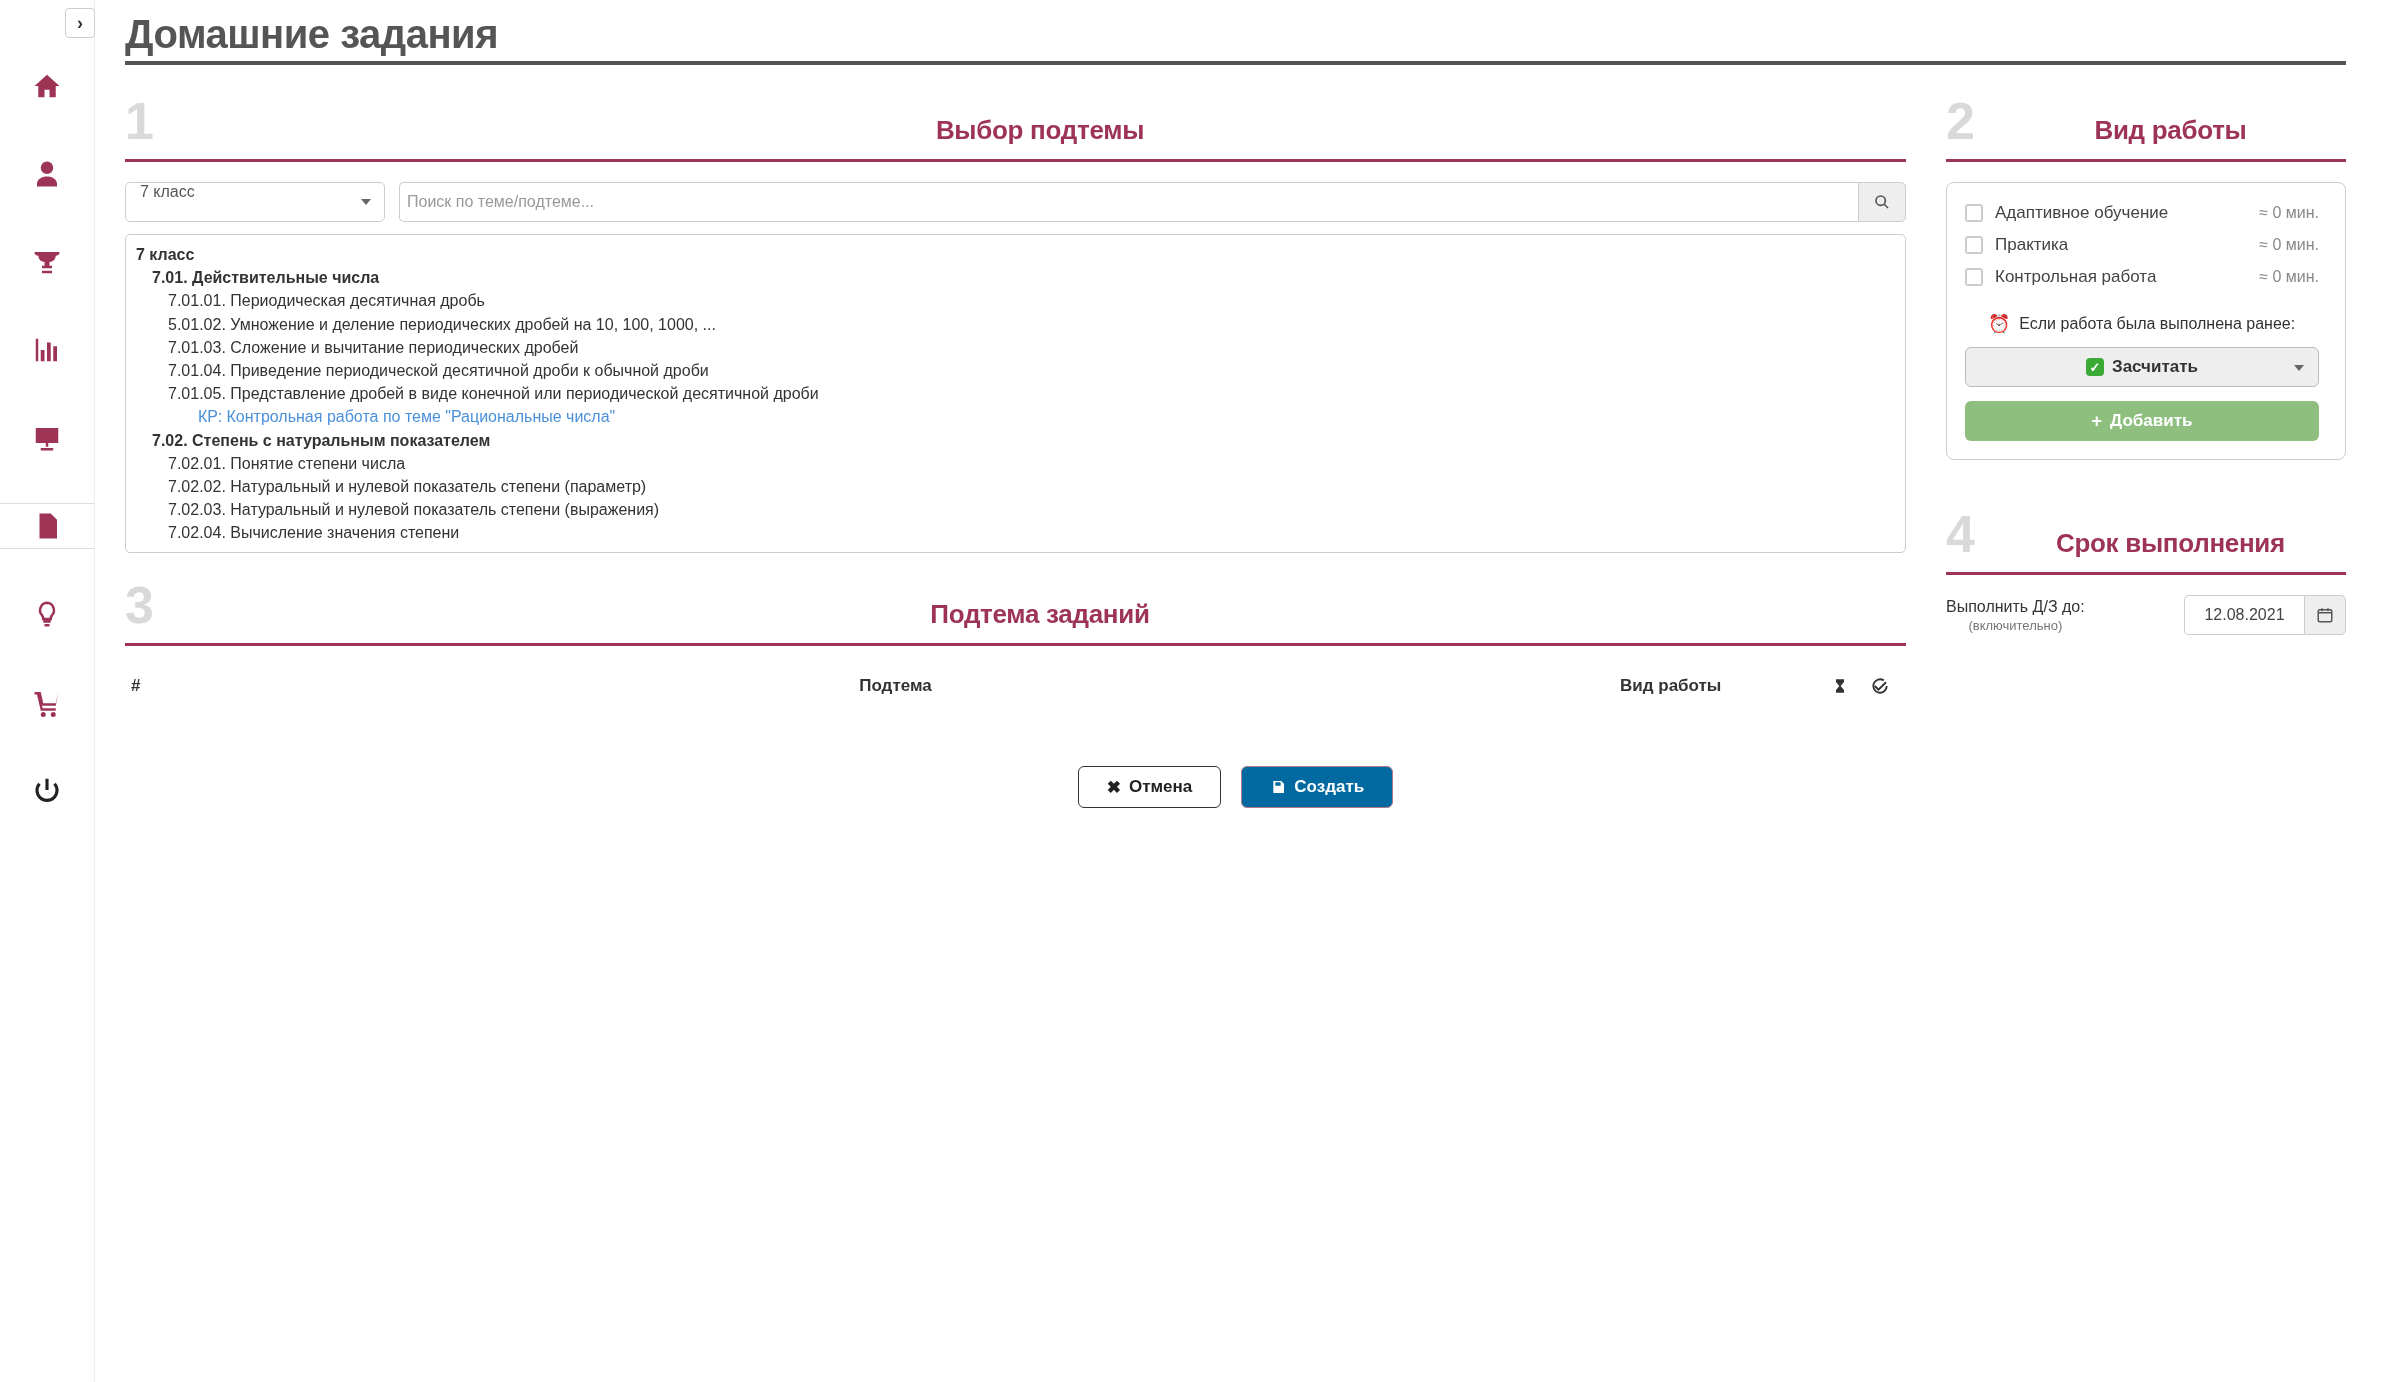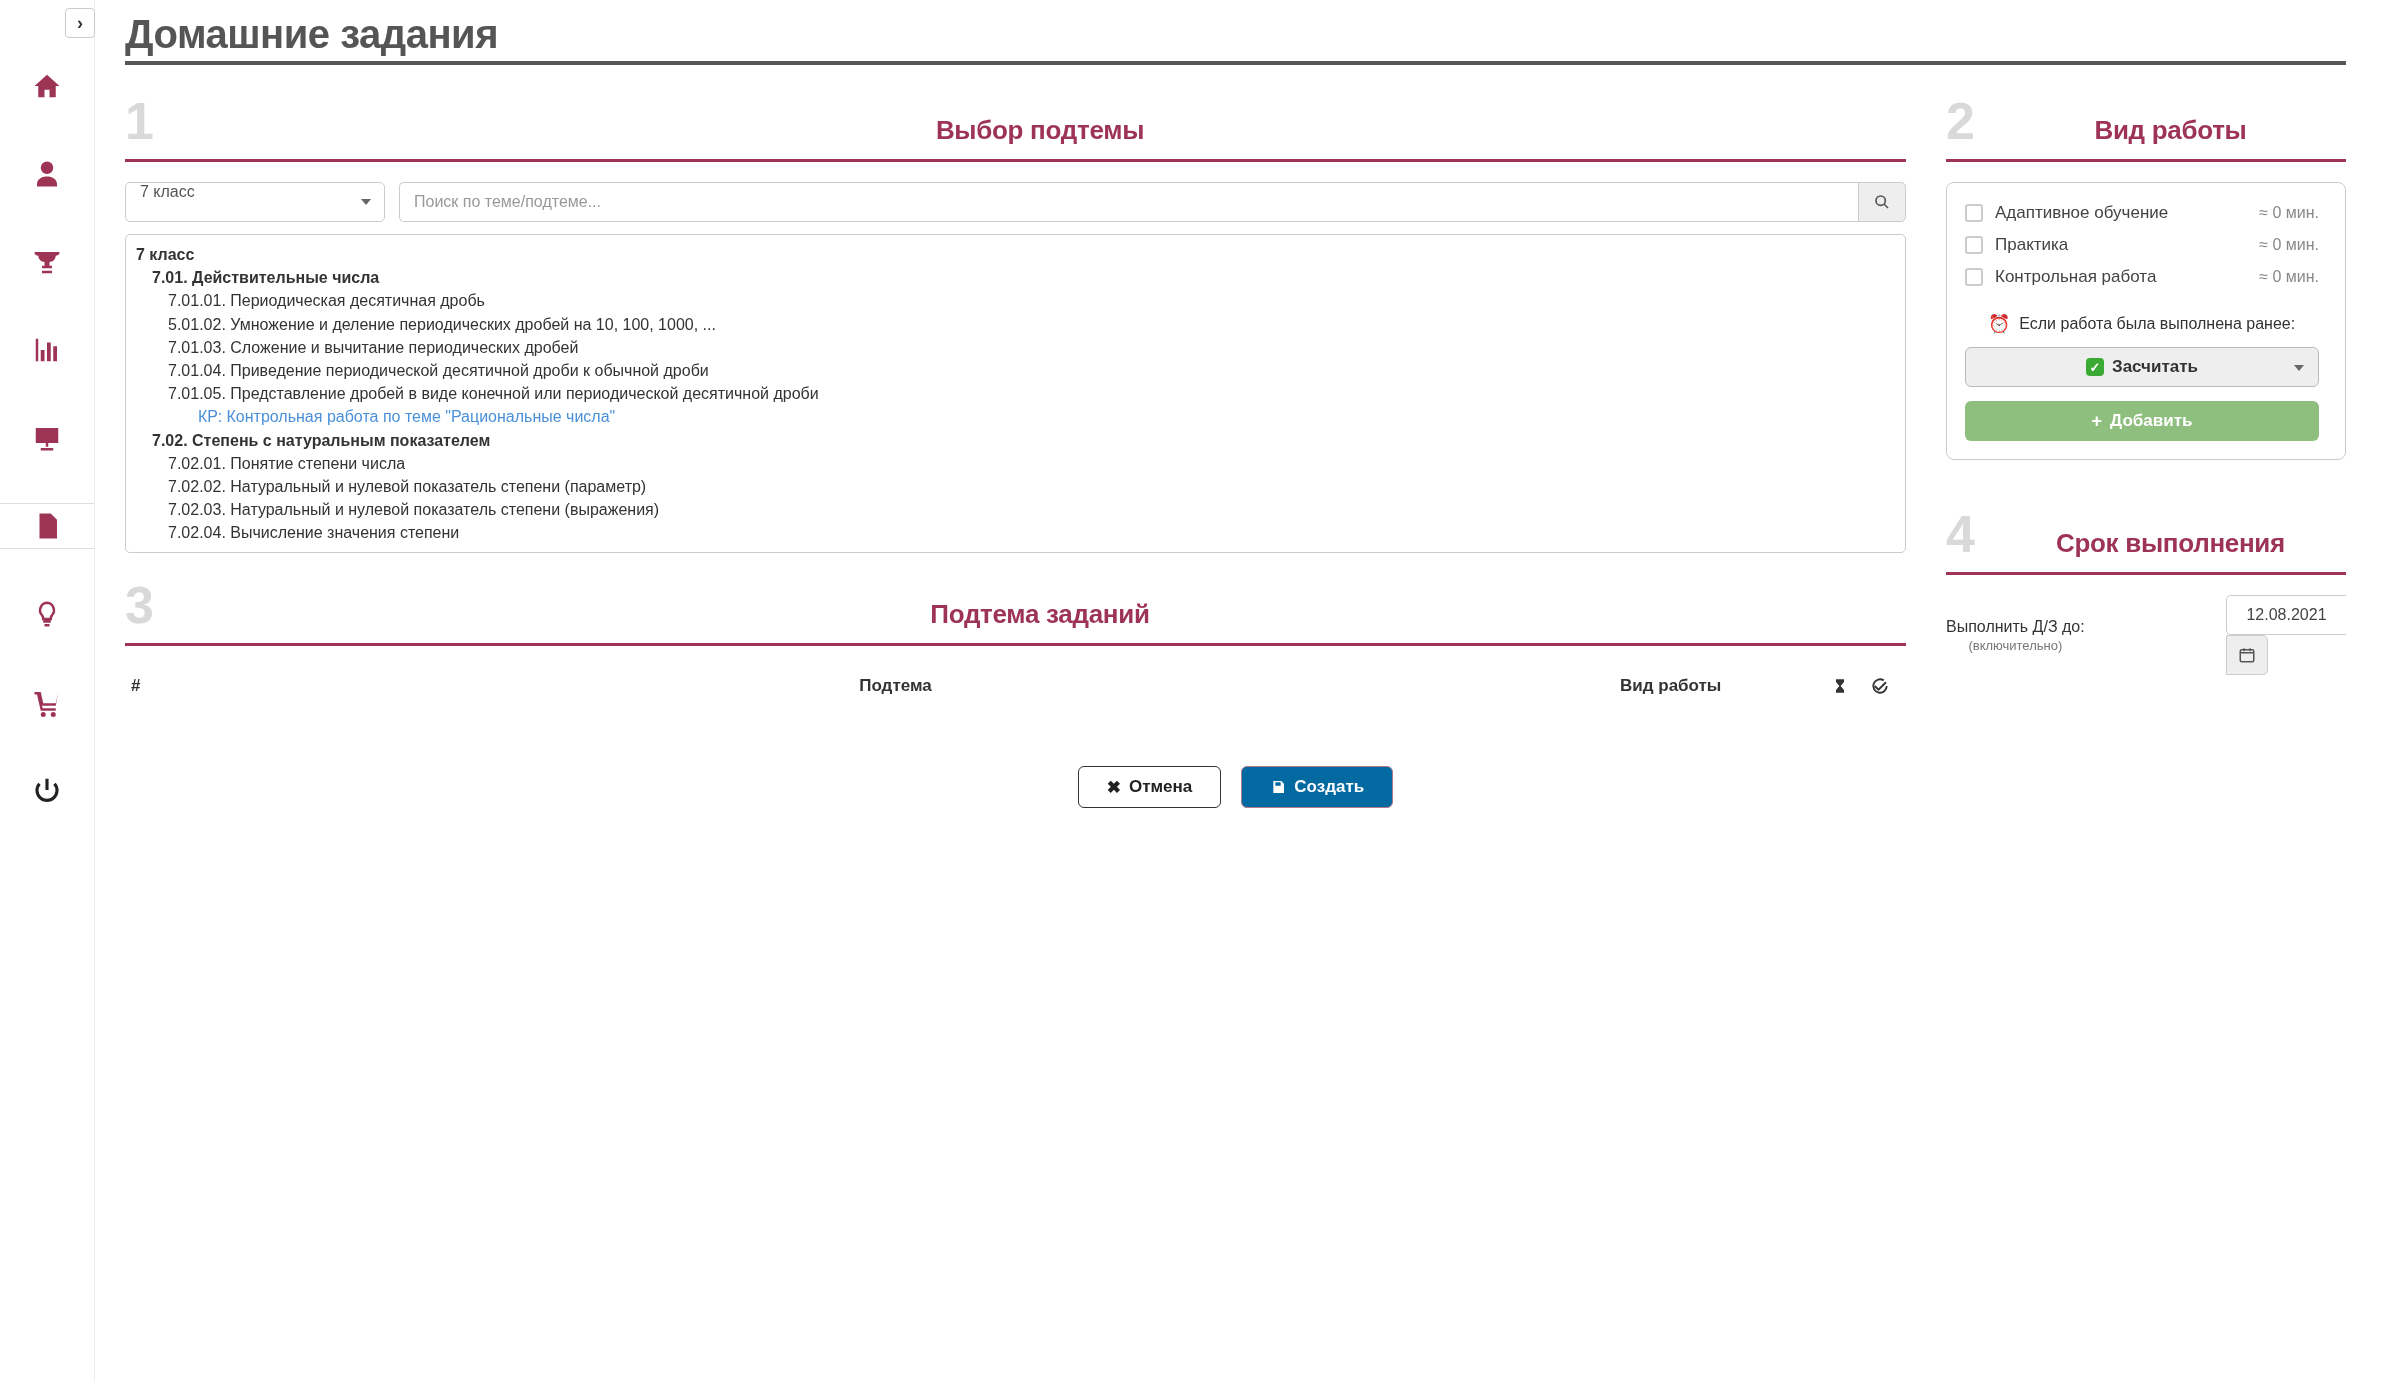--- a/index.html
+++ b/index.html
@@ -31,21 +31,21 @@
 .section-num { font-size: 52px; font-weight: 700; color: #d9d9d9; line-height: 1; }
 .section-title { flex: 1; text-align: center; font-size: 26px; font-weight: 700; color: #9e3455; letter-spacing: -0.3px;}
 .section-rule { border: none; border-top: 3px solid #9e3455; margin-bottom: 20px; }
 
 
 .controls-row { display: flex; gap: 14px; margin-bottom: 12px; }
 .select-wrap { position: relative; width: 260px; }
 .select-wrap select, .select-like { width: 100%; height: 40px; border: 1px solid #ccc; border-radius: 5px; padding: 0 34px 0 14px; font-size: 16px; color: #555; background: #fff; appearance: none; cursor: pointer; }
 .select-wrap::after { content: ""; position: absolute; right: 14px; top: 17px; border-left: 5px solid transparent; border-right: 5px solid transparent; border-top: 6px solid #666; pointer-events: none; }
 .search-wrap { flex: 1; display: flex; }
-.search-wrap input { flex: 1; height: 40px; border: 1px solid #ccc; border-right: none; border-radius: 5px 0 0 5px; padding: 0 14px; font-size: 16px; color: #555;}
+.search-wrap input { flex: 1; height: 40px; border: 1px solid #ccc; border-right: none; border-radius: 5px 0 0 5px; padding: 0 7px; font-size: 16px; color: #555;}
 .search-wrap input::placeholder { color: #999; }
 .search-btn { width: 48px; height: 40px; border: 1px solid #ccc; border-radius: 0 5px 5px 0; background: #eee; display: flex; align-items: center; justify-content: center; cursor: pointer; color:#555;}
 .search-btn svg { width: 16px; height: 16px; }
 
 
 .tree-box { border: 1px solid #ccc; border-radius: 5px; padding: 8px 10px 8px 10px; font-size: 16px; line-height: 1.45; color: #333; }
 .tree-root { font-weight: 700; }
 .tree-topic { font-weight: 700; margin-left: 16px; }
 .tree-sub { font-weight: 400; margin-left: 32px; cursor: pointer; }
 .tree-kp { font-weight: 400; margin-left: 62px; color: #4a90d9; cursor: pointer; }
@@ -68,21 +68,21 @@
 .task-head { display: flex; align-items: center; padding: 10px 6px; font-size: 17px; font-weight: 700; color: #333; border-bottom: 0; }
 .th-num { width: 40px; }
 .th-sub { flex: 1; text-align: center;}
 .th-type { width: 200px; text-align: left;}
 .th-ico { width: 40px; display: flex; justify-content: center; color:#333;}
 
 
 .due-row { display: flex; align-items: center; justify-content: space-between; gap: 16px; }
 .due-lbl { text-align: center; font-size: 16px; color: #333;}
 .due-lbl small { display: block; font-size: 13px; color: #777; margin-top: 2px;}
-.date-wrap { display: flex; flex-direction: column; }
+.date-wrap { display: flex; }
 .date-wrap input { width: 120px; height: 40px; border: 1px solid #ccc; border-right: none; border-radius: 5px 0 0 5px; padding: 0 12px; font-size: 16px; text-align: center; color:#444;}
 .date-btn { width: 42px; height: 40px; border: 1px solid #ccc; border-radius: 0 5px 5px 0; background: #eee; display: flex; align-items: center; justify-content: center; cursor: pointer; color:#555;}
 
 
 .actions { display: flex; justify-content: center; gap: 20px; margin-top: 60px; }
 .btn { height: 42px; padding: 0 28px; border-radius: 6px; font-size: 17px; font-weight: 600; display: inline-flex; align-items: center; gap: 8px; cursor: pointer; }
 .btn-cancel { background: #fff; border: 1.5px solid #333; color: #222; }
 .btn-create { background: #0369a1; border: 1px solid #b07a8b; color: #fff; }
 </style>
 </head>

